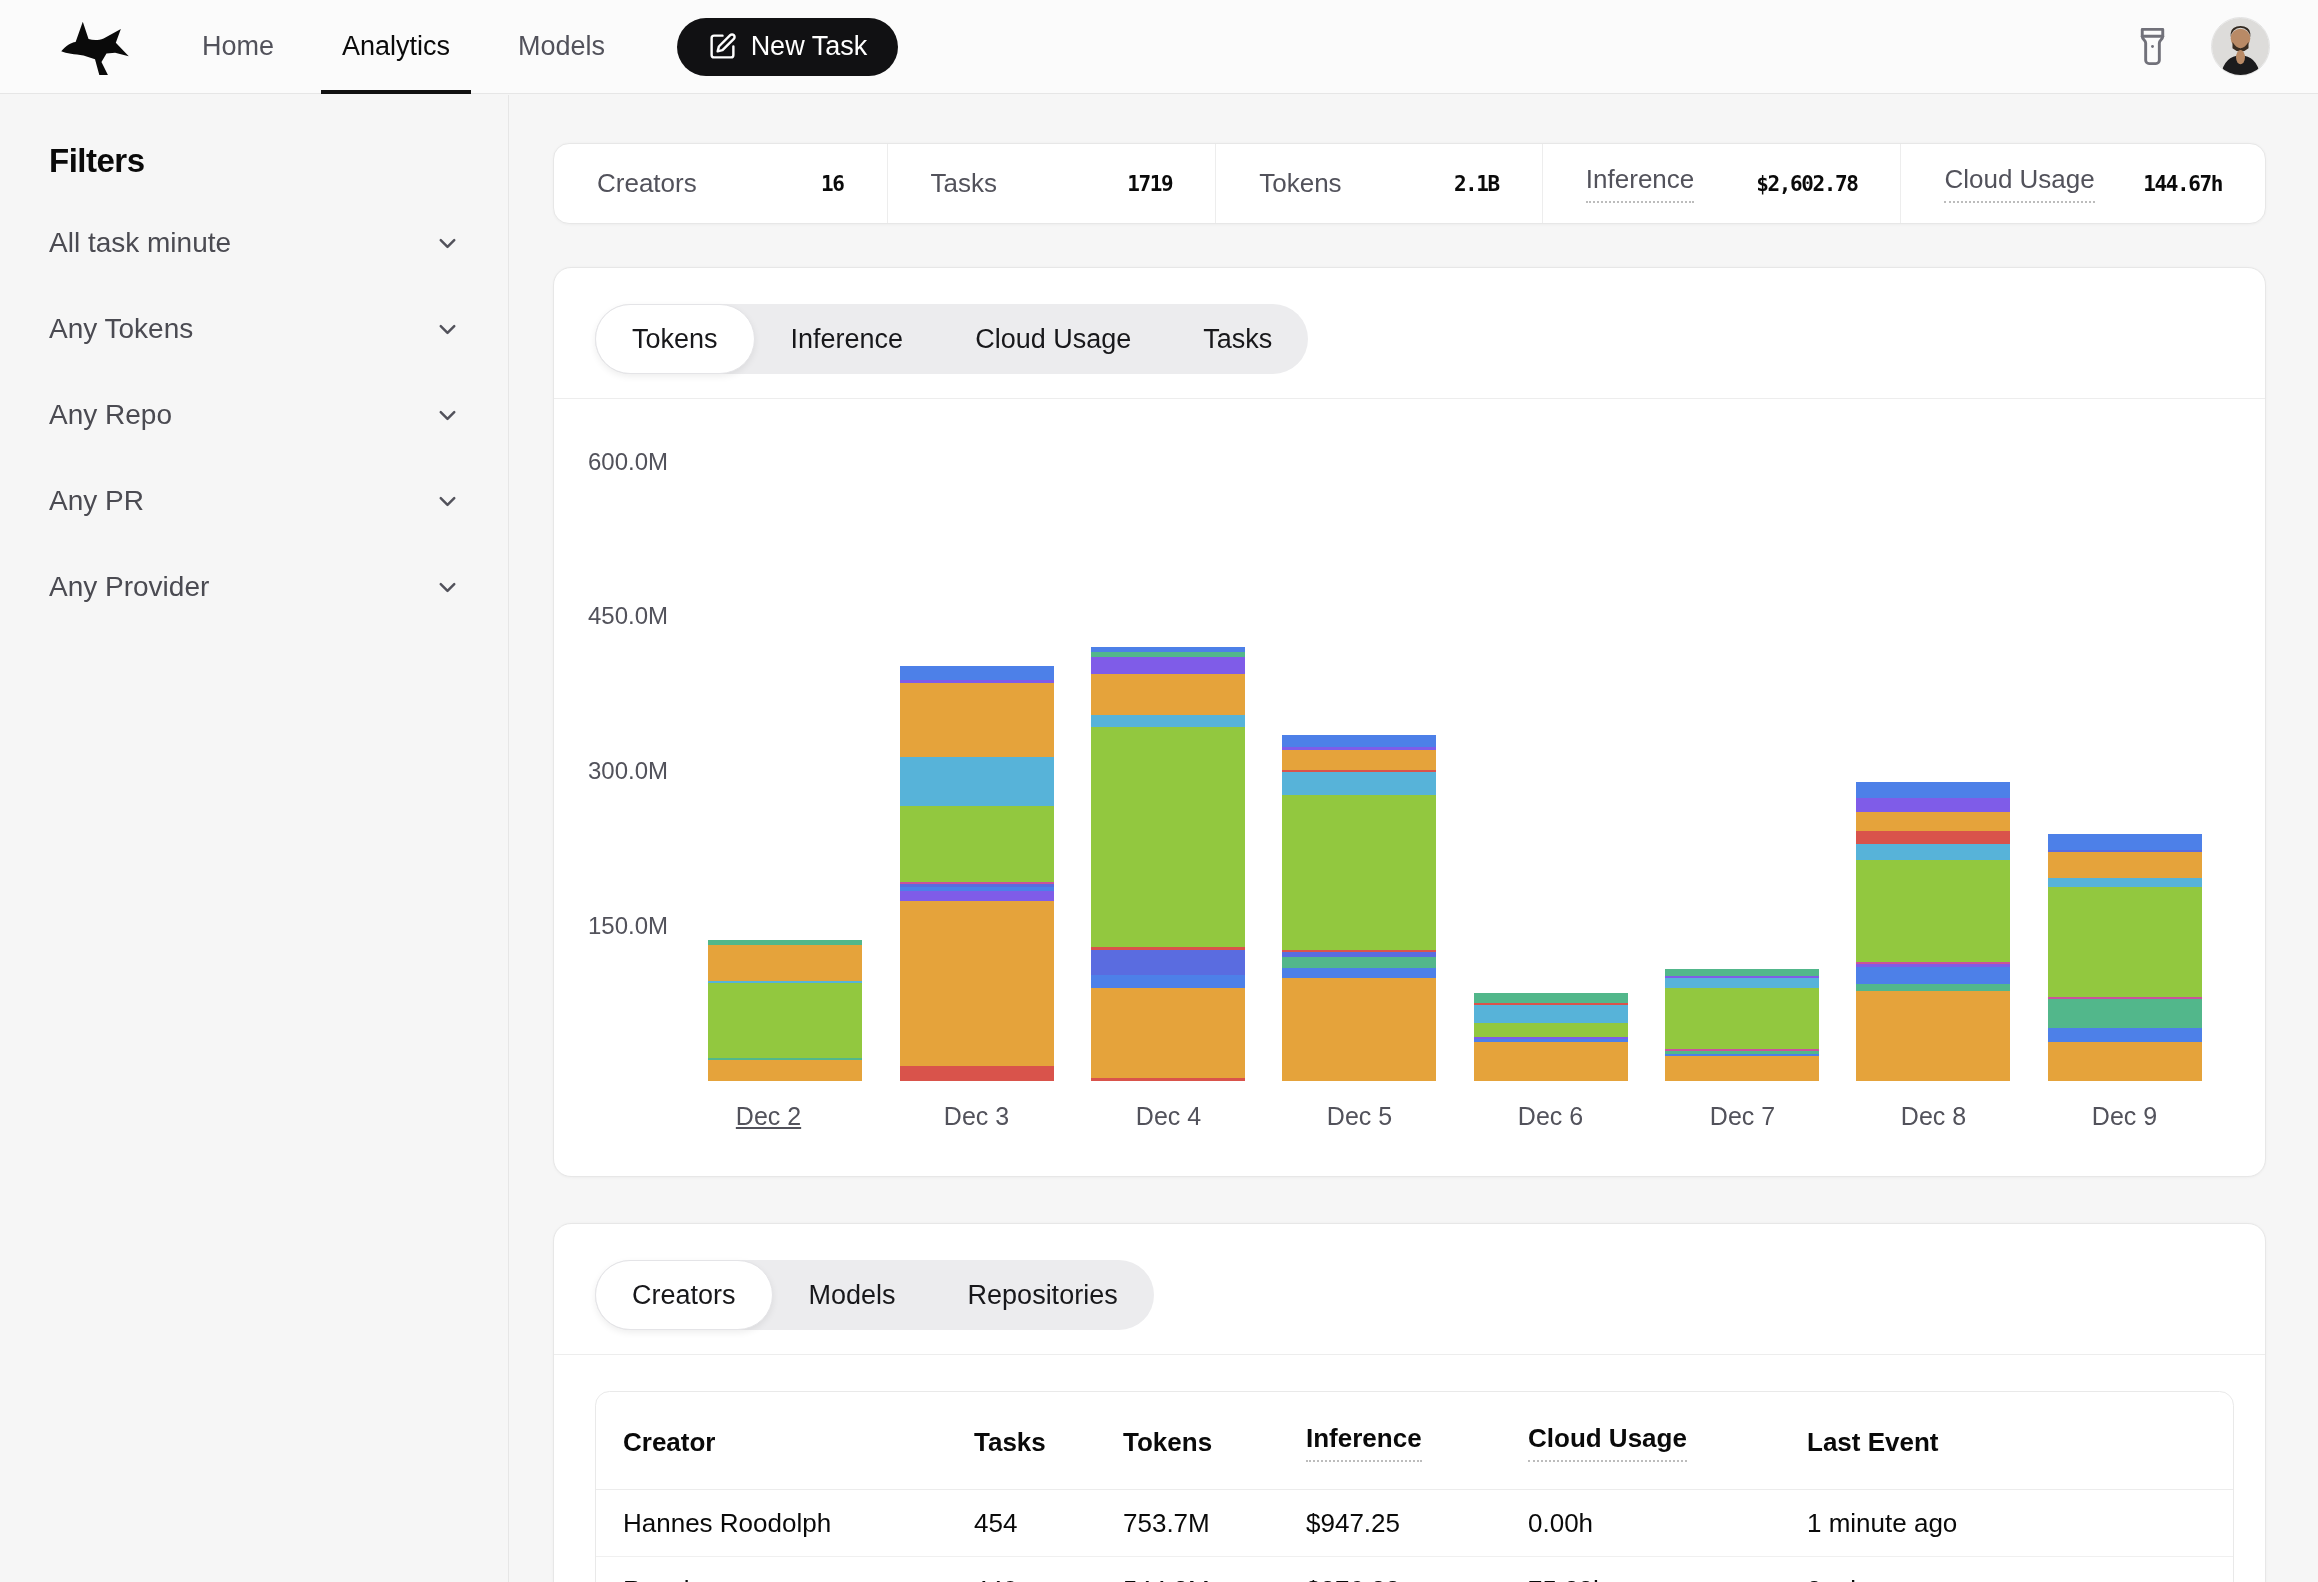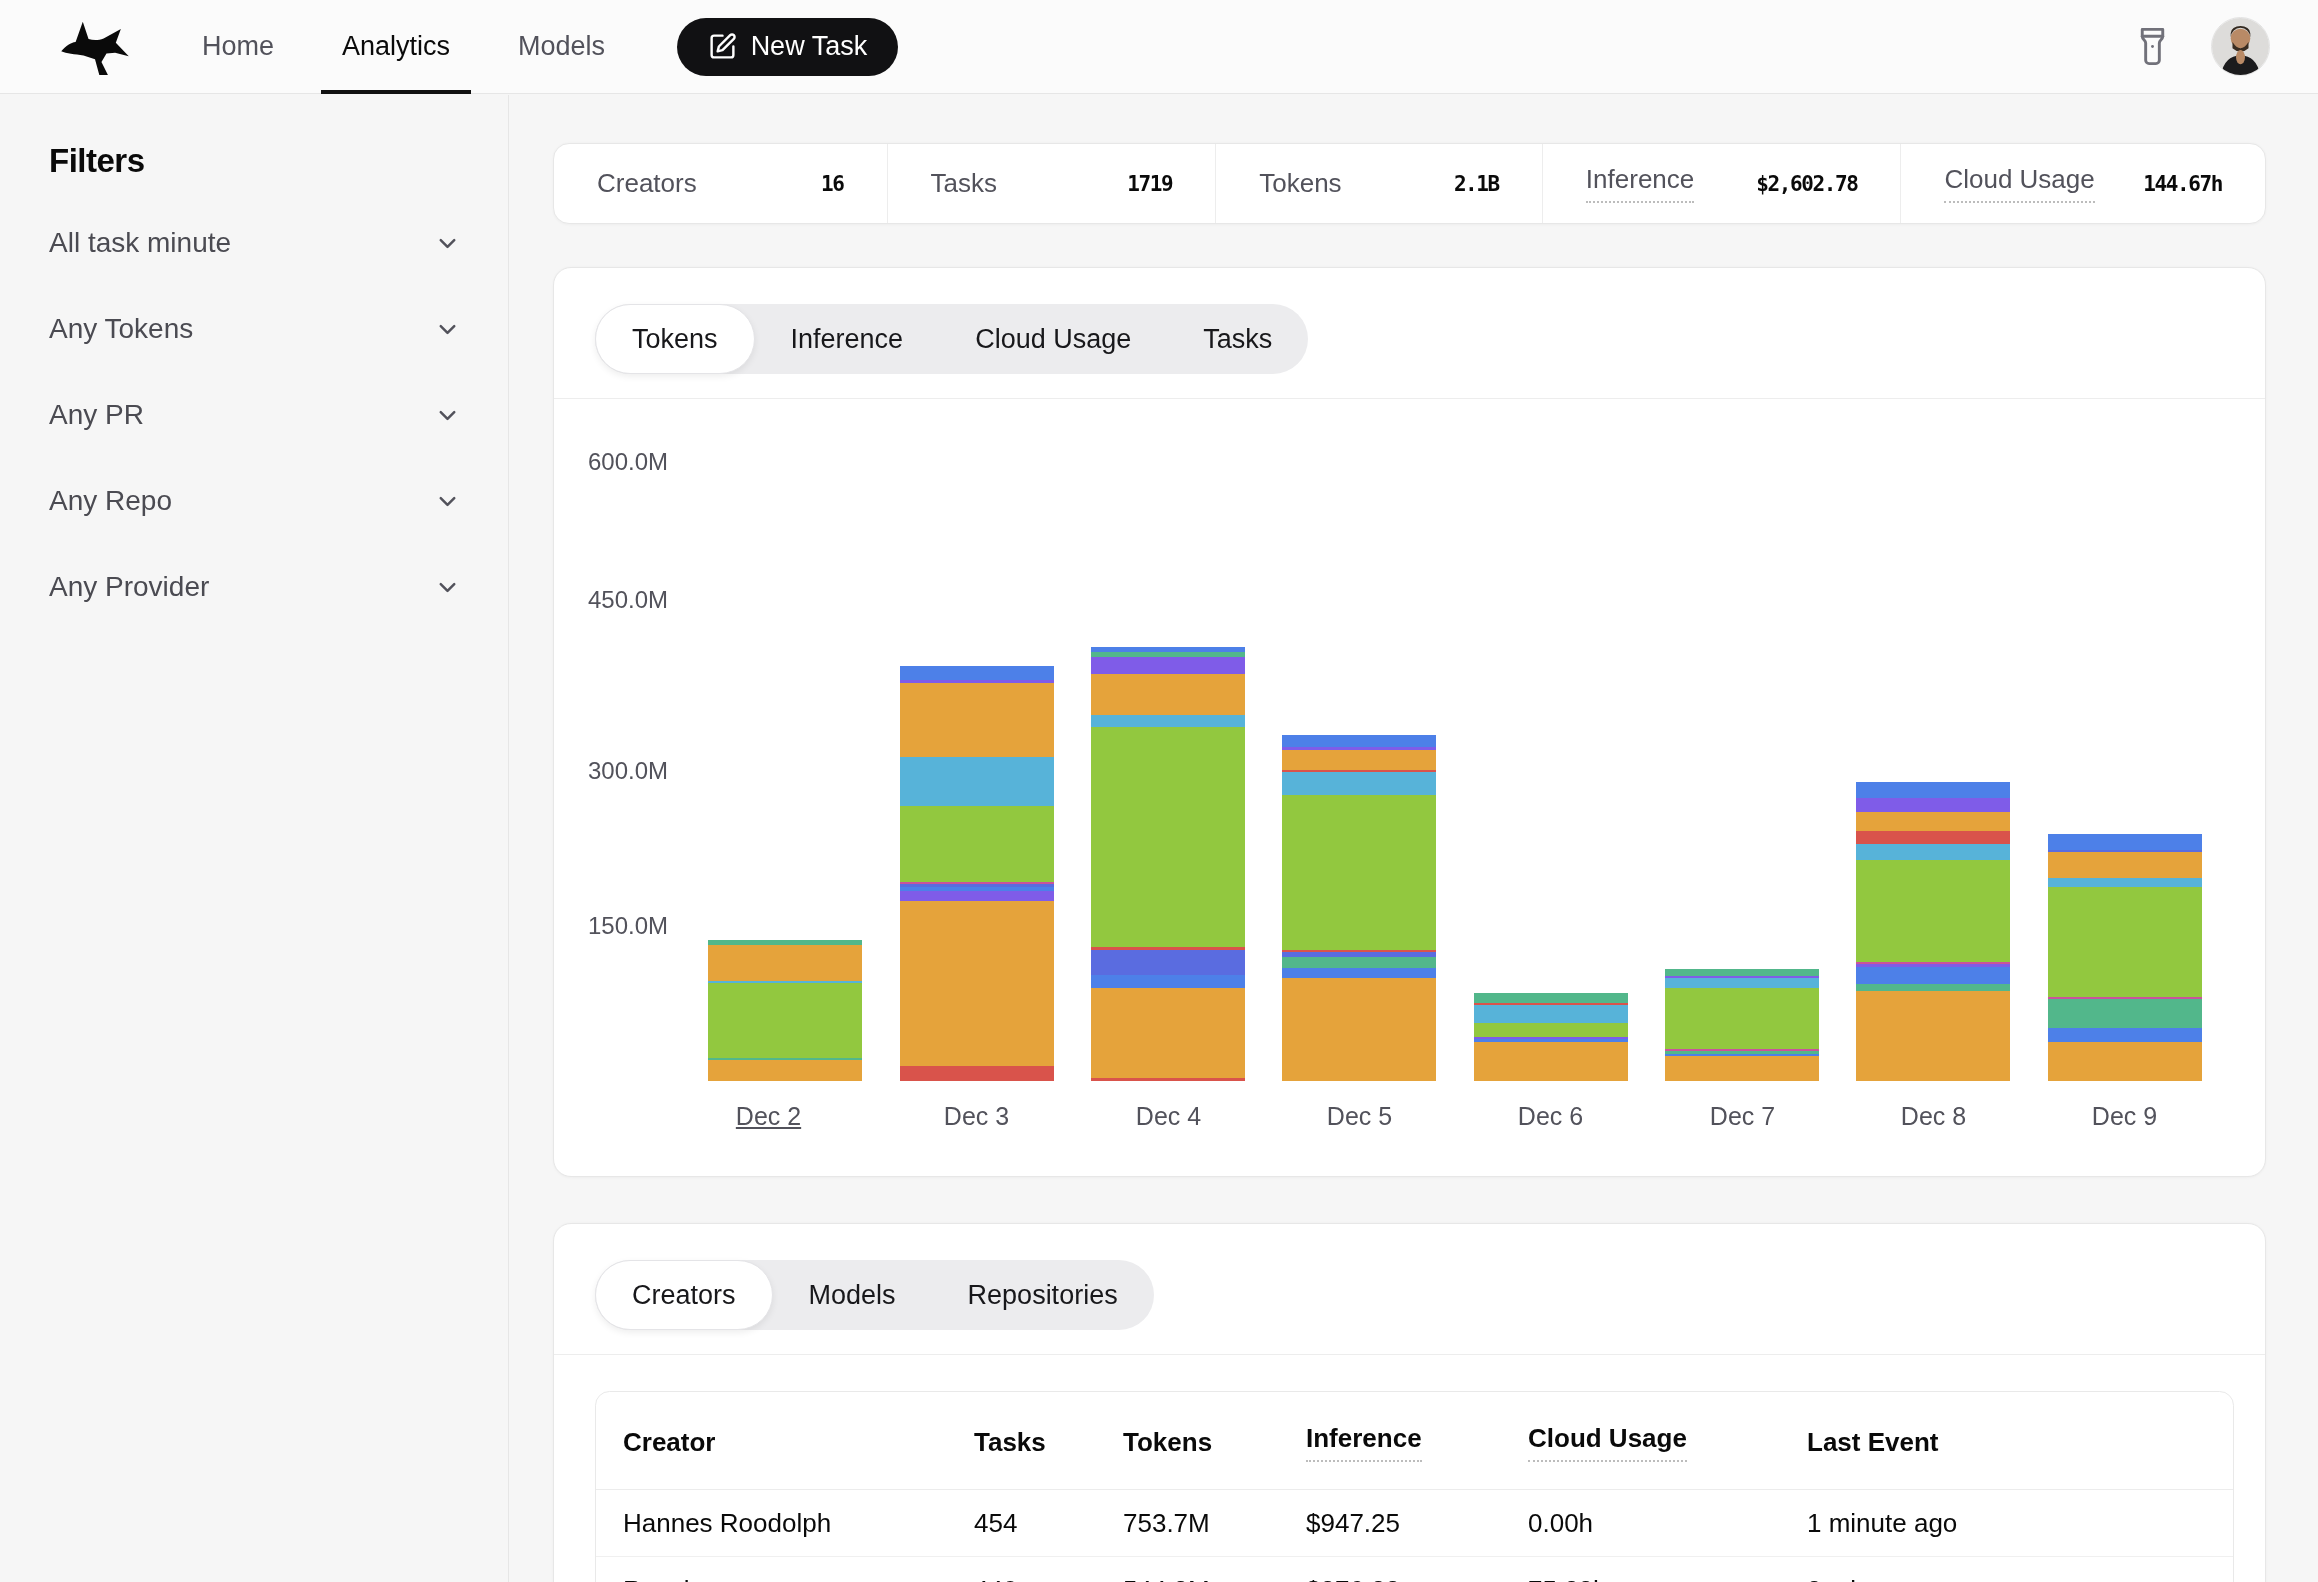--- a/index.html
+++ b/index.html
@@ -77,21 +77,21 @@
     height:70px; display:flex; align-items:center; padding:0 36px;
     border-radius:35px; font-size:27px; color:#18181b; cursor:pointer; white-space:nowrap;
   }
   .tab.active {
     background:#fff; border:0.9px solid #e4e4e7; font-weight:500;
     box-shadow:0 2.7px 7.2px rgba(0,0,0,0.07);
   }
   
   .plot { position:absolute; left:0; top:130px; width:1713px; height:780px; overflow:hidden; }
   .ytick { position:absolute; left:34px; font-size:24px; color:#52525b; }
-  .yt0{top:50px;} .yt1{top:188px;text-align:right;} .yt2{top:359px;} .yt3{top:514px;}
+  .yt0{top:50px;} .yt1{top:204px;text-align:right;} .yt2{top:359px;} .yt3{top:514px;}
   .bar { position:absolute; bottom:97px; width:154px; display:flex; flex-direction:column; }
   .seg { width:100%; min-height:1.8px; }
   .xlabel { position:absolute; top:704px; width:191px; text-align:center; font-size:25px; color:#52525b; }
   
   .table-wrap {
     position:absolute; left:41px; top:167px; width:1639px;
     border:0.9px solid #e9e9e9; border-radius:14.4px; background:#fff; overflow:hidden;
   }
   table { width:100%; border-collapse:collapse; }
   th {
@@ -157,27 +157,27 @@
           <path d="m6 9 6 6 6-6"></path>
         </svg>
     </div>
     <div class="filter-row">
       <span class="flabel">Any Tokens</span>
       <svg width="27" height="27" viewBox="0 0 24 24" fill="none" stroke="#52525b" stroke-width="2.2" stroke-linecap="round" stroke-linejoin="round">
           <path d="m6 9 6 6 6-6"></path>
         </svg>
     </div>
     <div class="filter-row">
+      <span class="flabel">Any Repo</span>
+      <svg width="27" height="27" viewBox="0 0 24 24" fill="none" stroke="#52525b" stroke-width="2.2" stroke-linecap="round" stroke-linejoin="round">
+          <path d="m6 9 6 6 6-6"></path>
+        </svg>
+    </div>
+    <div class="filter-row">
       <span class="flabel">Any PR</span>
-      <svg width="27" height="27" viewBox="0 0 24 24" fill="none" stroke="#52525b" stroke-width="2.2" stroke-linecap="round" stroke-linejoin="round">
-          <path d="m6 9 6 6 6-6"></path>
-        </svg>
-    </div>
-    <div class="filter-row">
-      <span class="flabel">Any Repo</span>
       <svg width="27" height="27" viewBox="0 0 24 24" fill="none" stroke="#52525b" stroke-width="2.2" stroke-linecap="round" stroke-linejoin="round">
           <path d="m6 9 6 6 6-6"></path>
         </svg>
     </div>
     <div class="filter-row">
       <span class="flabel">Any Provider</span>
       <svg width="27" height="27" viewBox="0 0 24 24" fill="none" stroke="#52525b" stroke-width="2.2" stroke-linecap="round" stroke-linejoin="round">
           <path d="m6 9 6 6 6-6"></path>
         </svg>
     </div>

